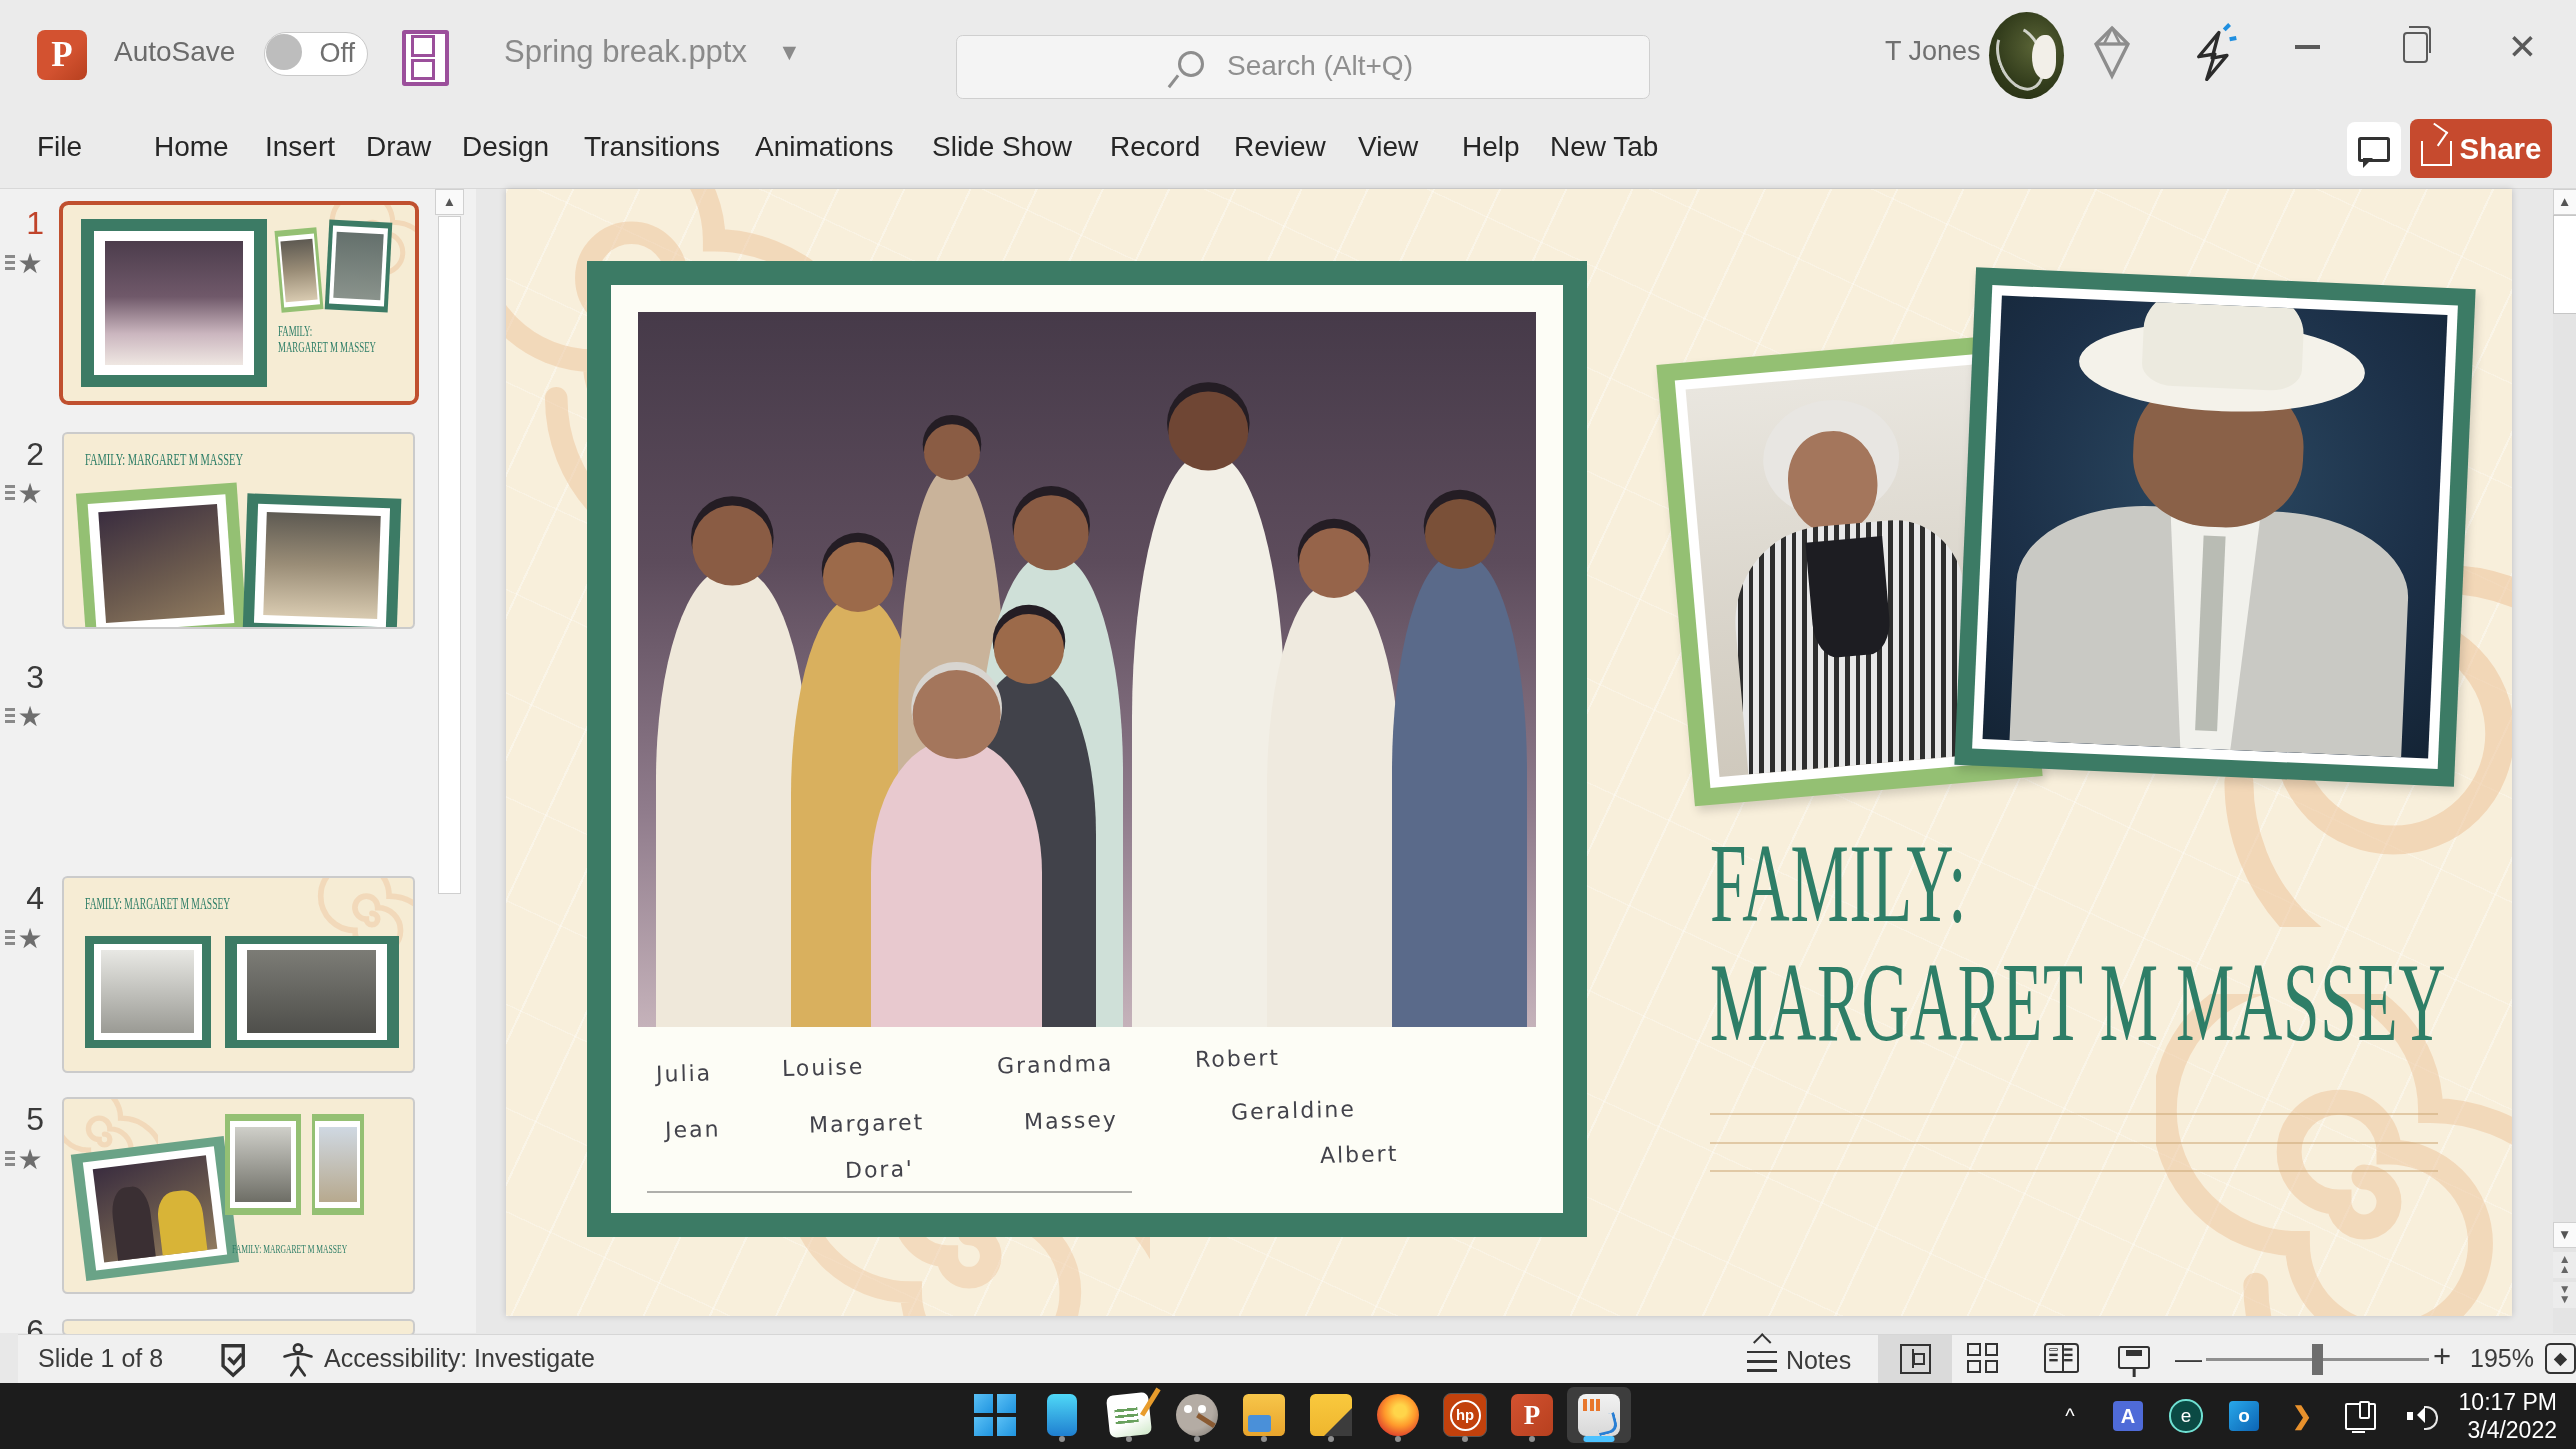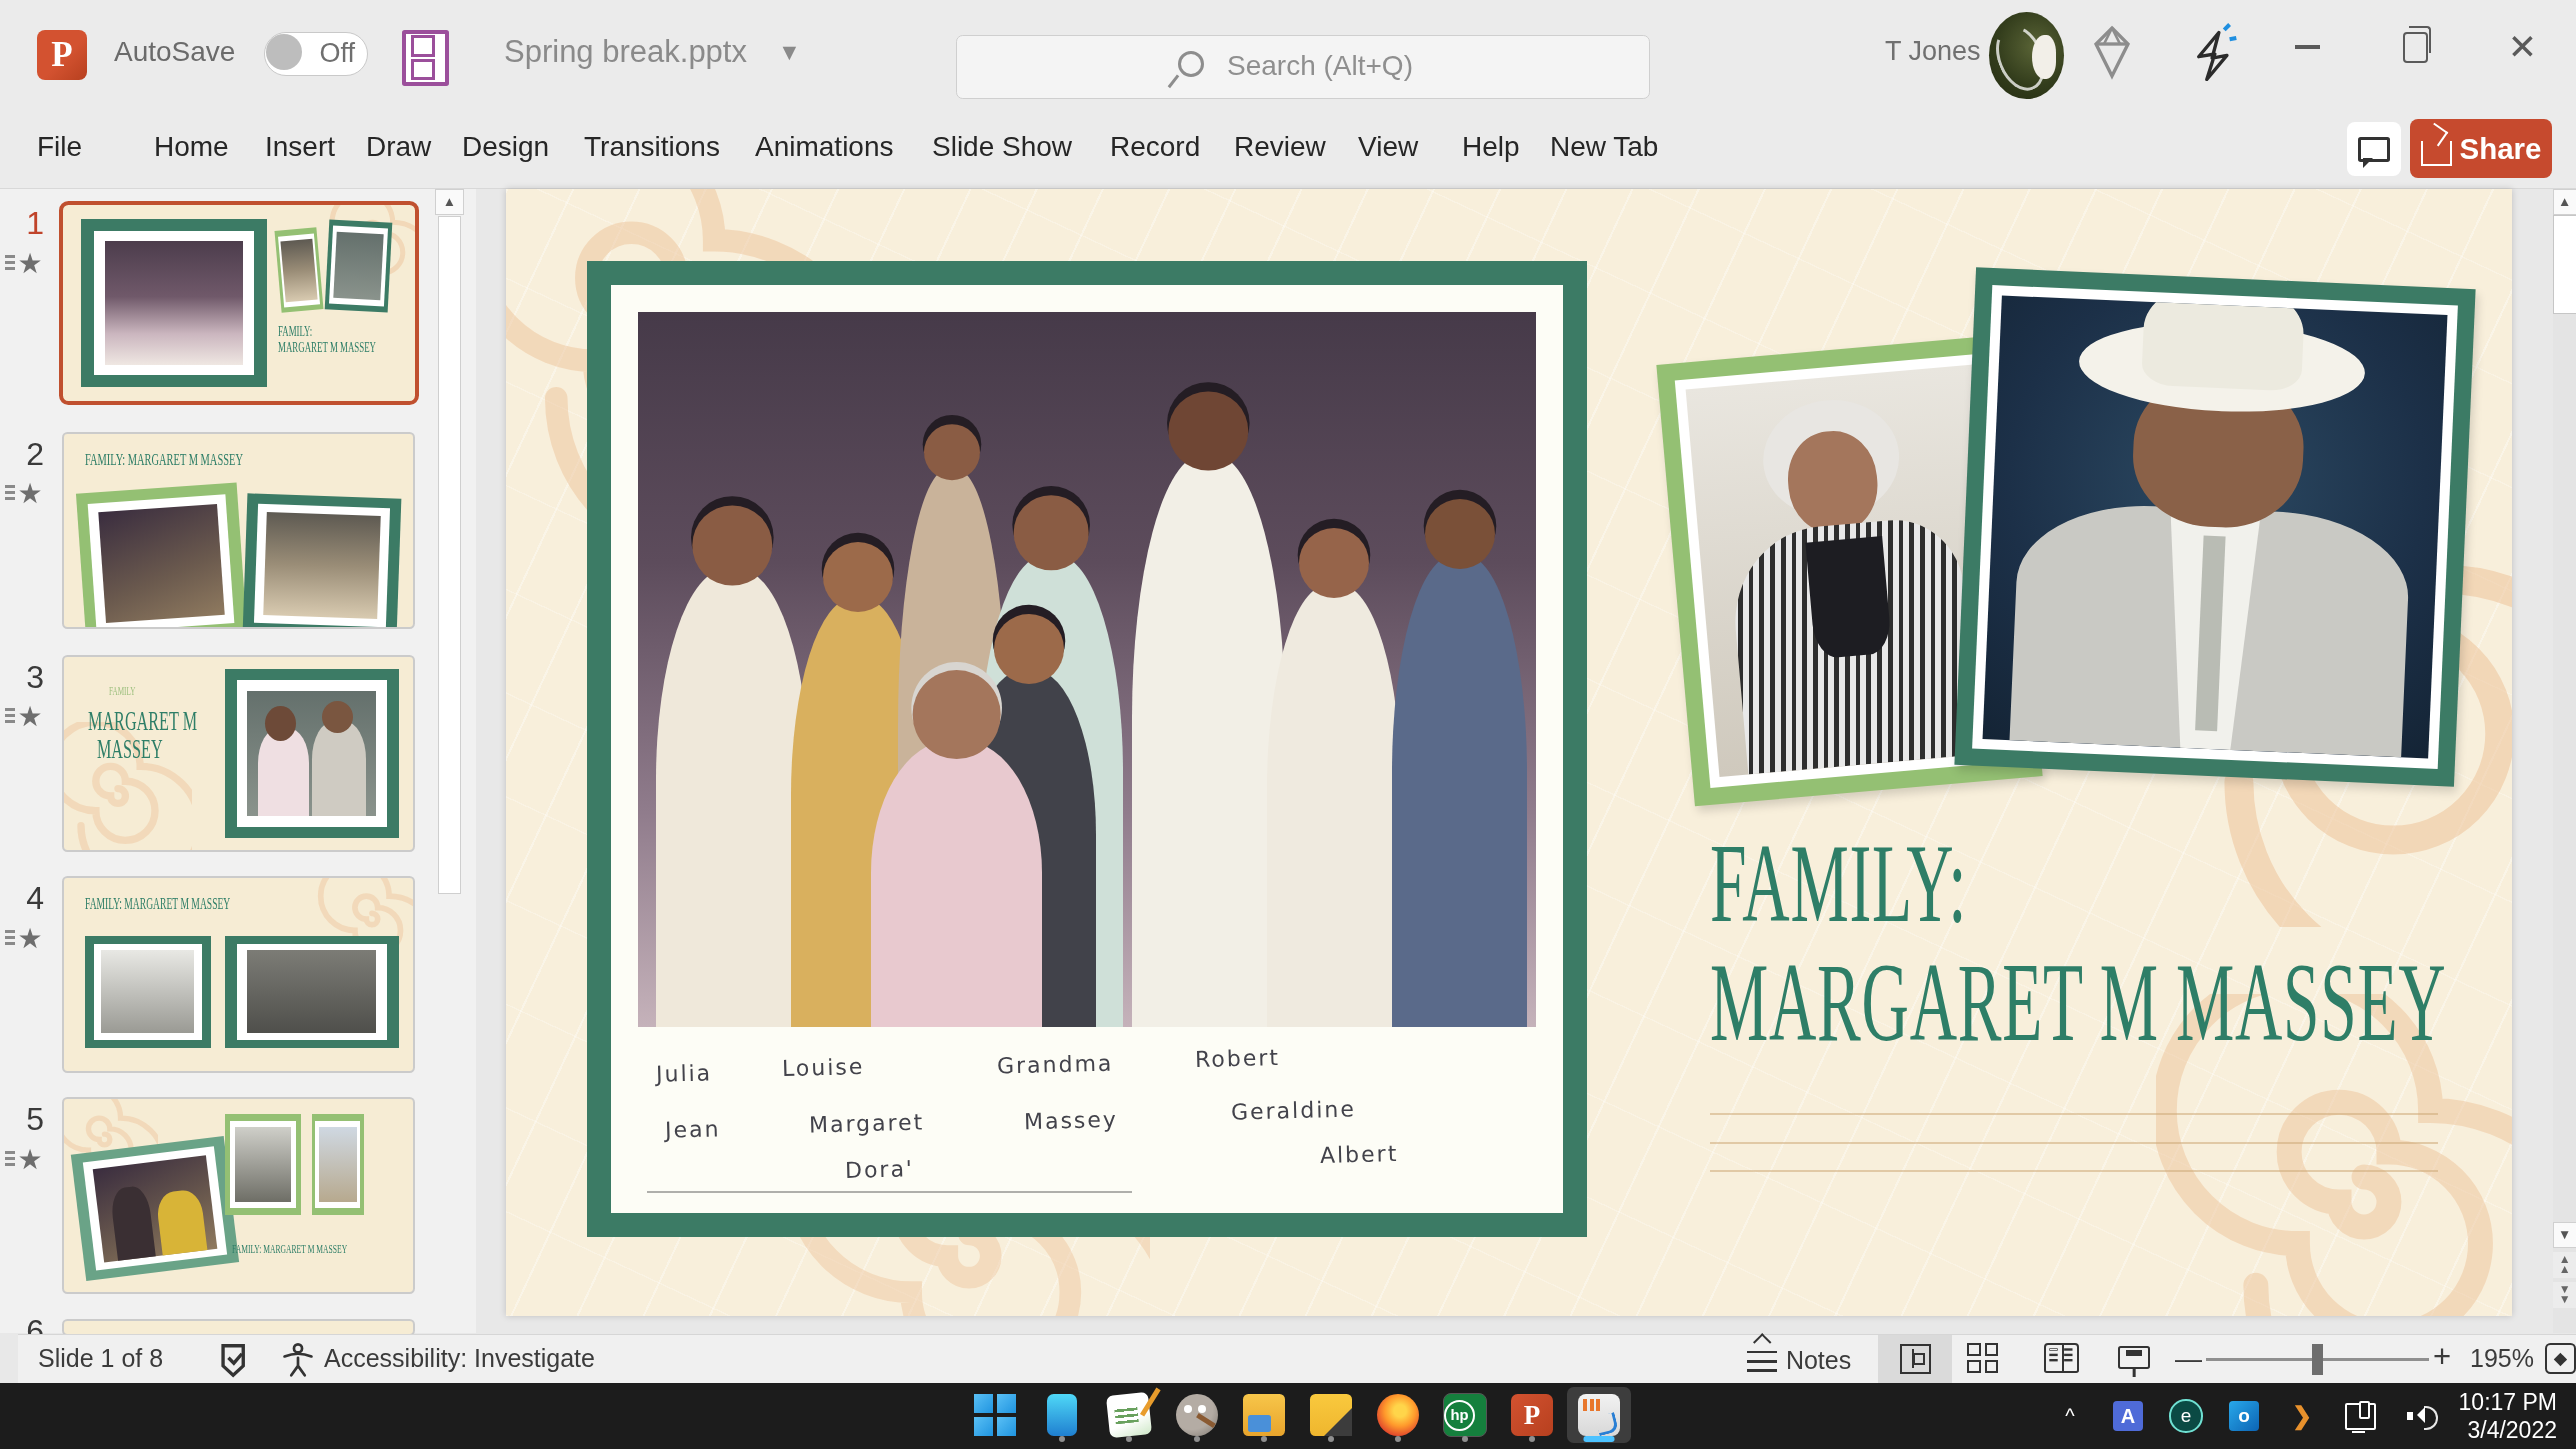--- a/index.html
+++ b/index.html
@@ -270,40 +270,20 @@
       </div>
     <div class="frame" style="left:52%;top:32%;width:44%;height:72%;background:#3c7b65;transform:rotate(2deg)">
       <i>
           <b class="int-sepia"></b>
         </i>
       </div>
   </div>
 
   <div class="thumb-num" style="top:470px">3</div>
   <div class="tstar" style="top:511px">★</div>
-  <div class="thumb" style="top:466px">
-    <svg class="sp" viewBox="0 0 100 100" style="left:-20px;bottom:-20px;width:148px;height:148px;opacity:.45">
-      <path d="M50 50 m0 -5 a5 5 0 1 1 -5 5 a10 10 0 1 1 10 -10 a20 20 0 1 1 -20 20 a30 30 0 1 1 30 -30 a40 40 0 1 1 -40 40" fill="none" stroke="#eec49b" stroke-width="5" stroke-linecap="round"></path>
-      </svg>
-    <div class="mini-title" style="left:13%;top:14%;font-size:12px;color:#9cbf7d">FAMILY</div>
-    <div class="mini-title" style="left:7%;top:26%;font-size:27px;line-height:28px">
-      <span style="display:block">MARGARET M</span>
-      <span style="display:block;padding-left:14.8px">MASSEY</span>
-    </div>
-    <div class="frame" style="left:46%;top:6%;width:50%;height:88%;background:#3c7b65">
-      <i>
-          <b class="int-couple">
-        <span style="position:absolute;left:8%;top:30%;width:40%;height:70%;background:#efdfe2;border-radius:40% 40% 0 0"></span>
-        <span style="position:absolute;left:14%;top:12%;width:24%;height:28%;background:#6d4a38;border-radius:50%"></span>
-        <span style="position:absolute;left:50%;top:24%;width:42%;height:76%;background:#cfcbc2;border-radius:40% 40% 0 0"></span>
-        <span style="position:absolute;left:58%;top:8%;width:24%;height:26%;background:#7a5640;border-radius:50%"></span>
-      </b>
-        </i>
-      </div>
-  </div>
 
   <div class="thumb-num" style="top:691px">4</div>
   <div class="tstar" style="top:733px">★</div>
   <div class="thumb" style="top:687px">
     <svg class="sp" viewBox="0 0 100 100" style="right:-16px;top:-16px;width:114px;height:114px;opacity:.45">
       <path d="M50 50 m0 -5 a5 5 0 1 1 -5 5 a10 10 0 1 1 10 -10 a20 20 0 1 1 -20 20 a30 30 0 1 1 30 -30 a40 40 0 1 1 -40 40" fill="none" stroke="#eec49b" stroke-width="5" stroke-linecap="round"></path>
       </svg>
     <div class="mini-title" style="left:6%;top:9%;font-size:16px">FAMILY: MARGARET M MASSEY</div>
     <div class="frame" style="left:6%;top:30%;width:36%;height:58%;background:#3c7b65">
       <i>
@@ -545,21 +525,21 @@
     <div class="ico-box" style="background:linear-gradient(180deg,#f9c93e,#efb62e);border-radius:5.4px;position:relative">
       <i style="position:absolute;right:0;bottom:0;width:0;height:0;border:14.8px solid transparent;border-bottom-color:#3c3c3c;border-right-color:#3c3c3c;display:block"></i>
     </div>
       <i class="dot"></i>
   </div>
   <div class="tb-ico" style="left:1366px">
     <div class="ico-box" style="background:radial-gradient(circle at 55% 40%,#ffd54a 18%,#ff9a2c 45%,#e0462c 75%,#a01a5c 100%);border-radius:50%"></div>
       <i class="dot"></i>
   </div>
   <div class="tb-ico" style="left:1433px">
-    <div class="ico-box" style="background:#15803d;border:1.3px solid #555;border-radius:8px;display:flex;align-items:center;">
+    <div class="ico-box" style="background:#c2410c;border:1.3px solid #555;border-radius:8px;display:flex;align-items:center;justify-content:center">
       <i style="width:27px;height:27px;border:2.7px solid #fff;border-radius:50%;color:#fff;font-size:14.8px;font-weight:bold;display:flex;align-items:center;justify-content:center;font-style:normal">hp</i>
     </div>
       <i class="dot"></i>
   </div>
   <div class="tb-ico" style="left:1500px">
     <div class="ico-box" style="background:linear-gradient(135deg,#d35230,#b7401f);border-radius:6.7px;display:flex;align-items:center;justify-content:center;color:#fff;font-size:27px;font-weight:bold;font-family:'Liberation Serif',serif">P</div>
       <i class="dot"></i>
   </div>
   <div class="tb-ico active" style="left:1567px">
     <div class="ico-box" style="background:linear-gradient(180deg,#f2f2f2,#d8d8d8);border-radius:8px;position:relative">

